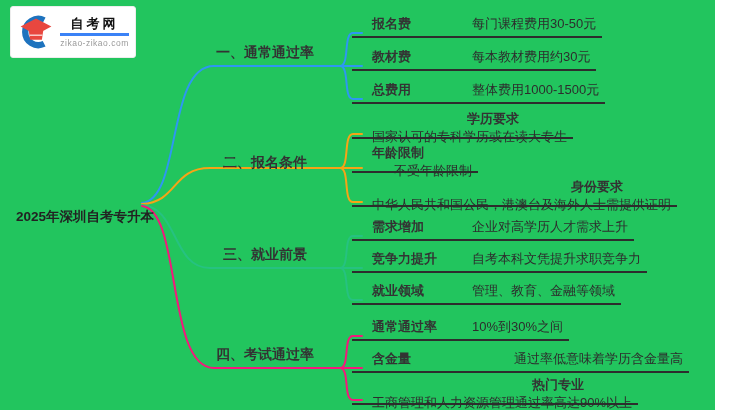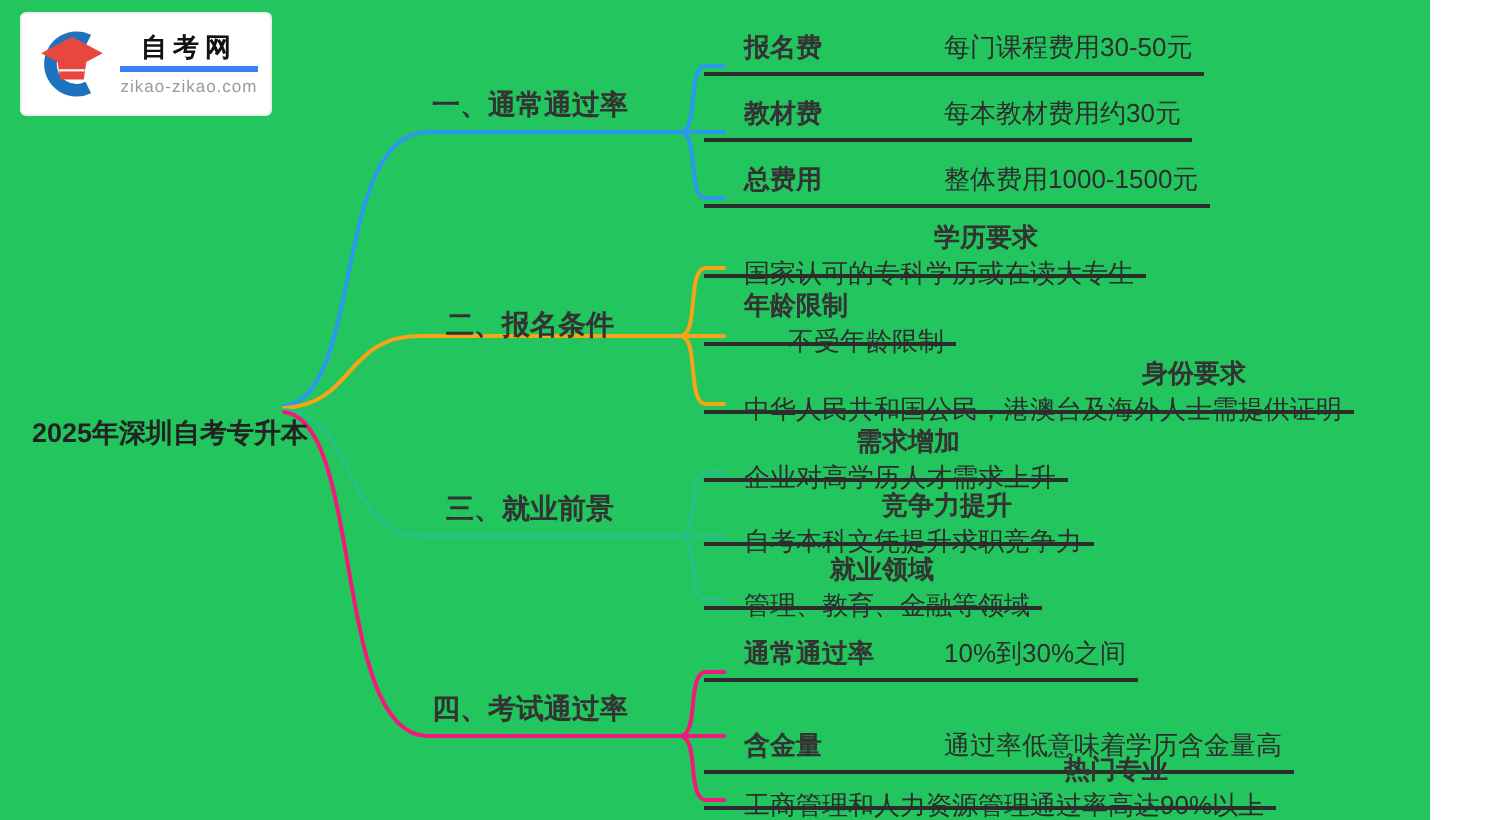--- a/index.html
+++ b/index.html
@@ -3,21 +3,21 @@
 <meta charset="utf-8">
 <style>
   html,body{margin:0;padding:0;background:#fff;}
   .stage{
     position:relative;width:715px;height:410px;background:#22c55e;overflow:hidden;
     font-family:"Liberation Sans","DejaVu Sans",sans-serif;color:#2b2b2b;
   }
   svg.connectors{position:absolute;left:0;top:0;width:750px;height:410px;}
   svg.connectors path{fill:none;stroke-width:2;stroke-linecap:round;}
   .c0{stroke:#2e97f2;} .c1{stroke:#f7a416;} .c2{stroke:#26c281;} .c3{stroke:#f4187c;}
-  .b0{border-color:#2e97f2;} .b1{border-color:#f7a416;flex-direction:column;} .b2{border-color:#26c281;flex-direction:column;} .b3{border-color:#f4187c;justify-content:space-between;}
+  .b0{border-color:#2e97f2;} .b1{border-color:#f7a416;flex-direction:column;} .b2{border-color:#26c281;} .b3{border-color:#f4187c;justify-content:space-between;}
 
   
   .logo{position:absolute;left:10px;top:6px;width:124px;height:50px;border:1px solid #ededed;
         border-radius:3px;display:flex;align-items:center;justify-content:center;gap:5px;background:#fff;}
   .logo-icon{width:38px;height:36px;flex:0 0 auto;}
   .logo-text{display:flex;flex-direction:column;align-items:center;}
   .site-name{font-size:13px;font-weight:bold;color:#111;letter-spacing:3px;line-height:16px;}
   .site-url{font-size:8.5px;color:#9a9a9a;border-top:3px solid #3b82f6;padding-top:2px;margin-top:1px;
             letter-spacing:.5px;line-height:10px;}
 
@@ -121,21 +121,21 @@
   </div>
   <div class="row b2" style="top:276px;">
     <span class="key">就业领域</span>
     <span class="val">管理、教育、金融等领域</span>
   </div>
 
   <div class="row b3" style="top:312px;">
     <span class="key">通常通过率</span>
     <span class="val">10%到30%之间</span>
   </div>
-  <div class="row b3" style="top:358px;">
+  <div class="row b3" style="top:344px;gap:42px;">
     <span class="key">含金量</span>
     <span class="val">通过率低意味着学历含金量高</span>
   </div>
   <div class="row b3" style="top:376px;flex-direction:column;">
     <span class="key">热门专业</span>
     <span class="val">工商管理和人力资源管理通过率高达90%以上</span>
   </div>
 
 </div>
 

